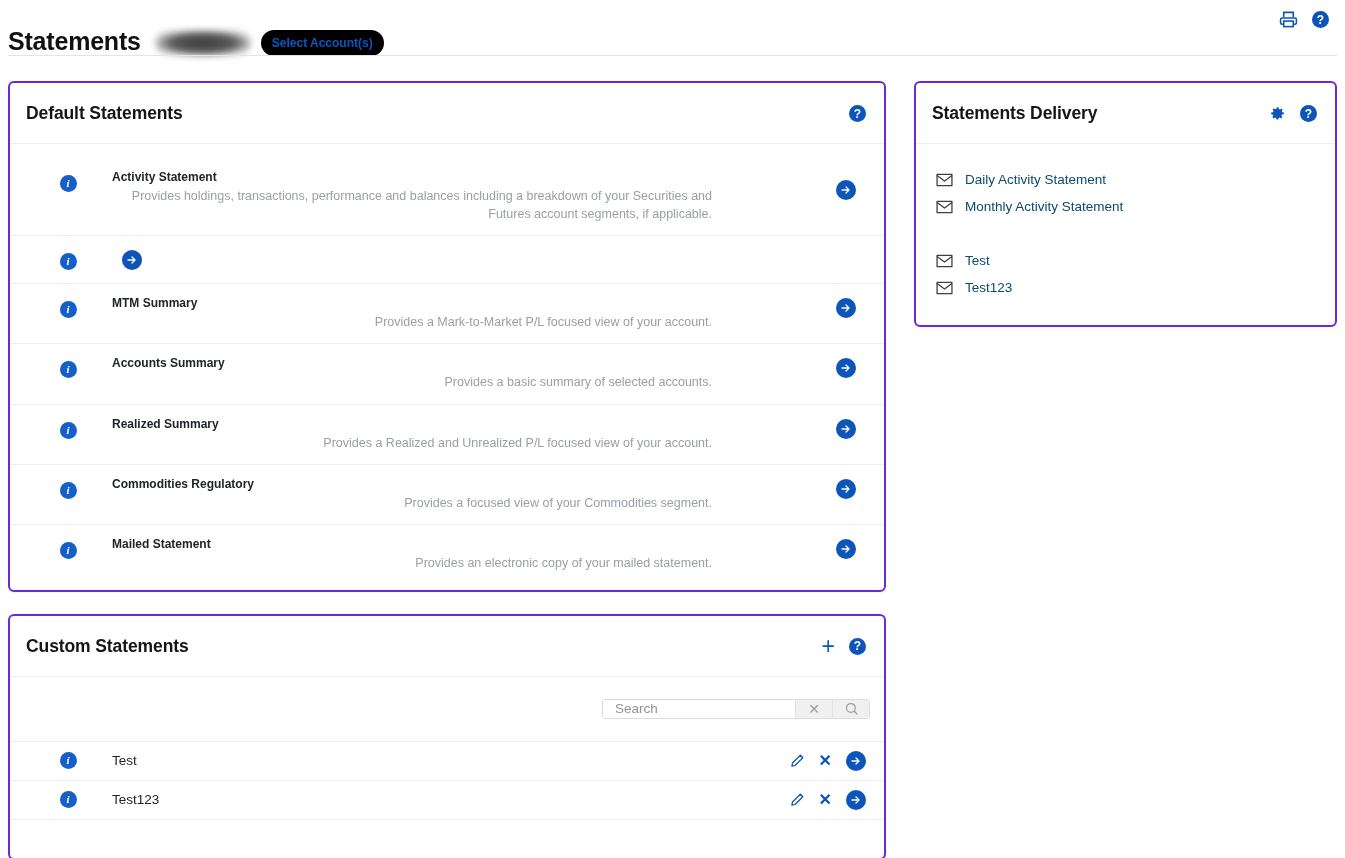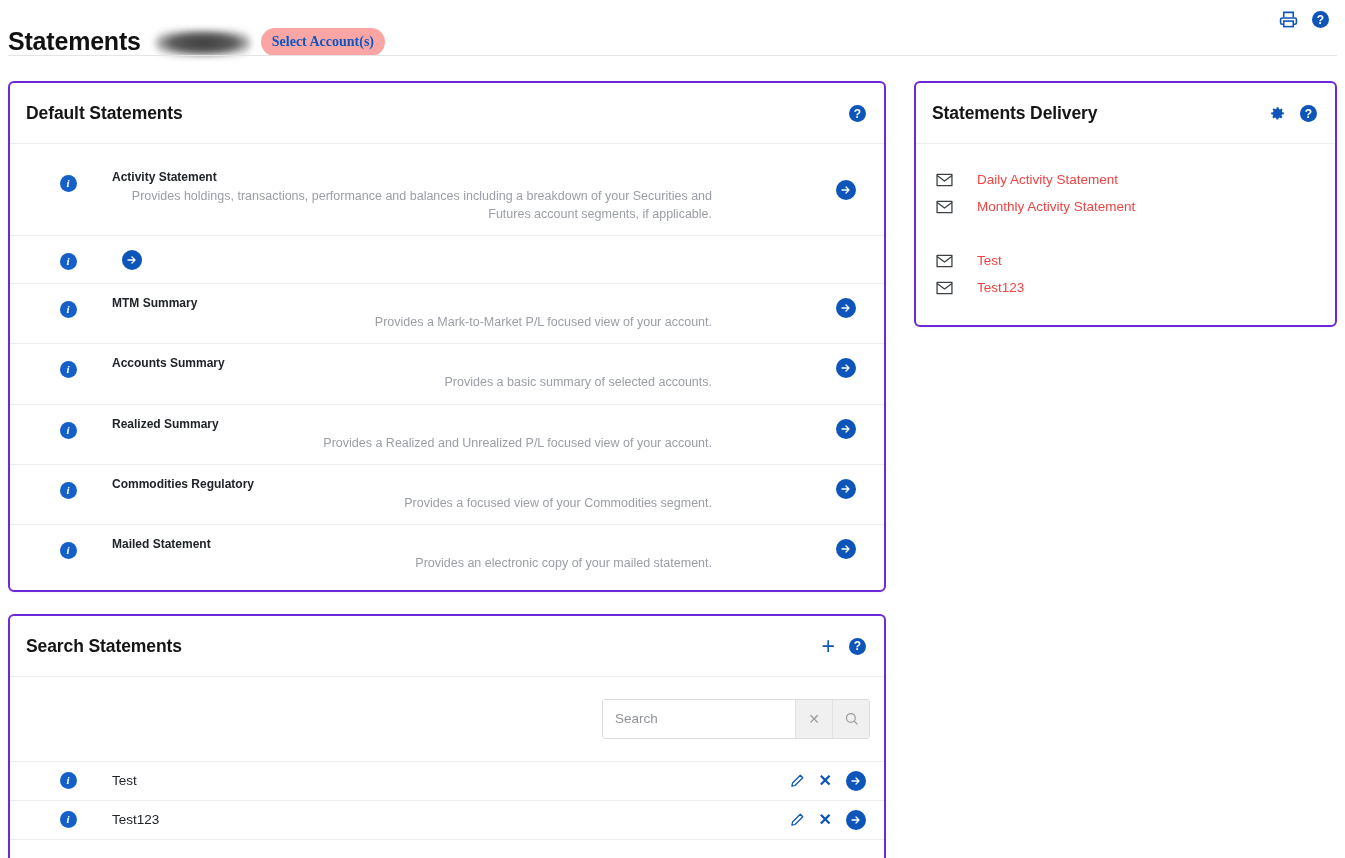--- a/index.html
+++ b/index.html
@@ -31,29 +31,29 @@
   }
   .account-mask {
     width: 96px;
     height: 26px;
     border-radius: 13px;
     background: radial-gradient(ellipse at center, #3b3b3b 0%, #5b5b5b 48%, rgba(190,190,190,0.75) 72%, rgba(255,255,255,0) 92%);
     filter: blur(3px);
     margin-right: 10px;
   }
   .select-accounts {
-    font-size: 14px;
+    font-size: 12px;
     font-weight: bold;
     color: #0b57c2;
-    background: #fca5a5;
+    background: #000000;
     border: none;
     border-radius: 14px;
     padding: 6px 11px;
     cursor: pointer;
-    font-family: Liberation Serif, serif;
+    font-family: Liberation Sans, sans-serif;
   }
   .header-actions {
     position: absolute;
     right: 16px;
     top: 10px;
     display: flex;
     align-items: center;
     gap: 14px;
   }
   .header-rule {
@@ -192,42 +192,42 @@
     align-items: center;
     padding-top: 2px;
   }
   .stmt-row.two-line .col-action { padding-top: 10px; }
 
   
   .delivery-body { padding: 22px 0 24px 0; }
   .delivery-item {
     display: flex;
     align-items: center;
-    gap: 24px;
+    gap: 12px;
     padding: 6px 18px 6px 20px;
     font-size: 13.5px;
-    color: #ef4444;
+    color: #0c4a6e;
     cursor: pointer;
   }
   .delivery-gap { height: 27px; }
   .mail-icon { color: #3b4046; line-height: 0; }
 
   
   .search-wrap {
     display: flex;
     justify-content: flex-end;
     padding: 22px 14px 22px 0;
   }
   .search-box {
     display: flex;
     align-items: stretch;
     border: 1px solid #dcdcdc;
     border-radius: 3px;
     overflow: hidden;
-    height: 40px;
+    height: 20px;
     background: #ffffff;
   }
   .search-input {
     width: 192px;
     border: none;
     outline: none;
     padding: 0 12px;
     font-size: 13.5px;
     color: #4b4f55;
     font-family: "Liberation Sans", sans-serif;
@@ -459,21 +459,21 @@
               </span>
             </button>
           </div>
         </div>
 
       </div>
     </div>
 
     <div class="card" style="margin-top:22px;">
       <div class="card-header">
-        <div class="card-title">Search Statements</div>
+        <div class="card-title">Custom Statements</div>
         <div class="card-header-actions">
           <button class="icon-btn">
             <span class="plus-icon">+</span>
           </button>
           <button class="icon-btn">
             <span class="help-icon">?</span>
           </button>
         </div>
       </div>
 

